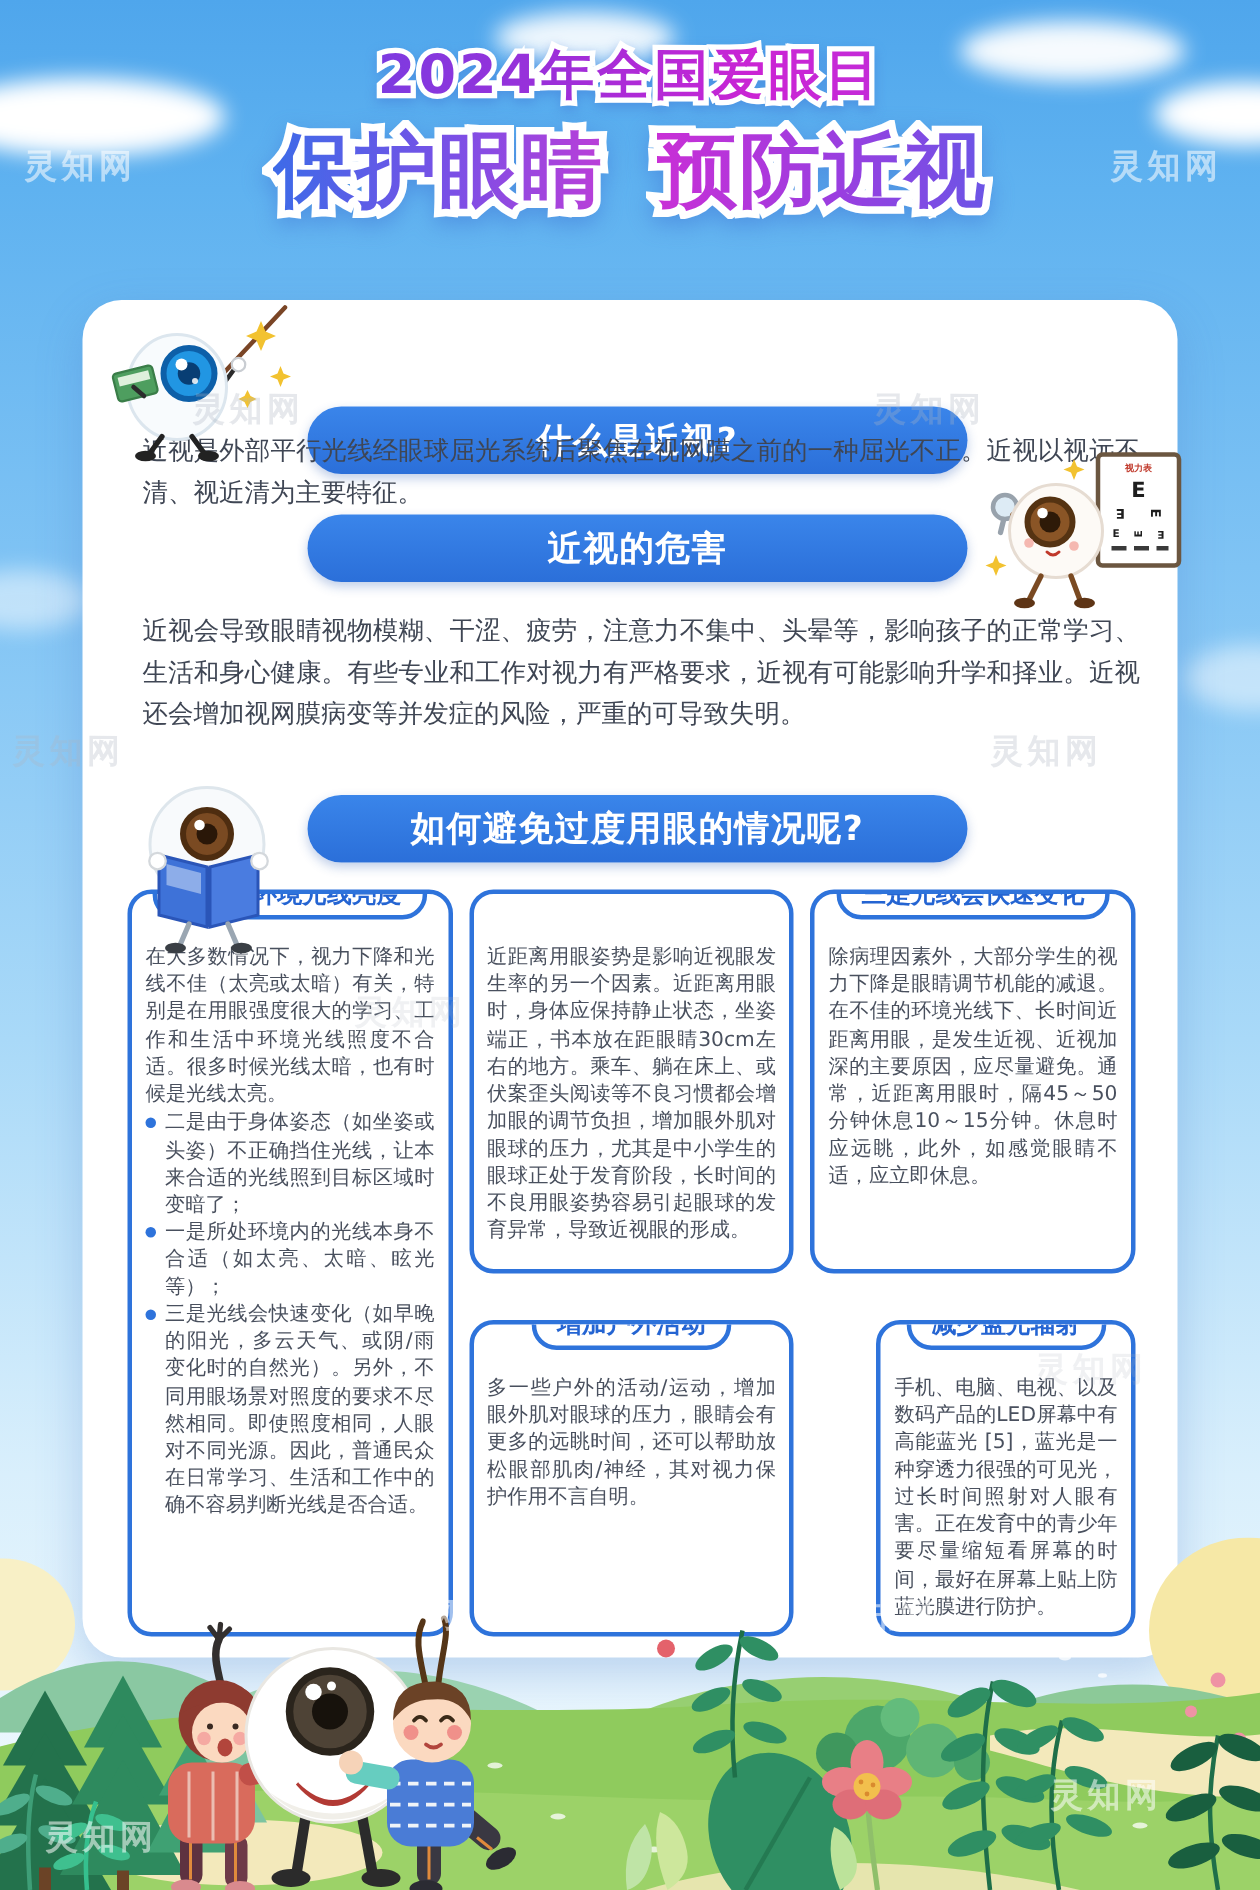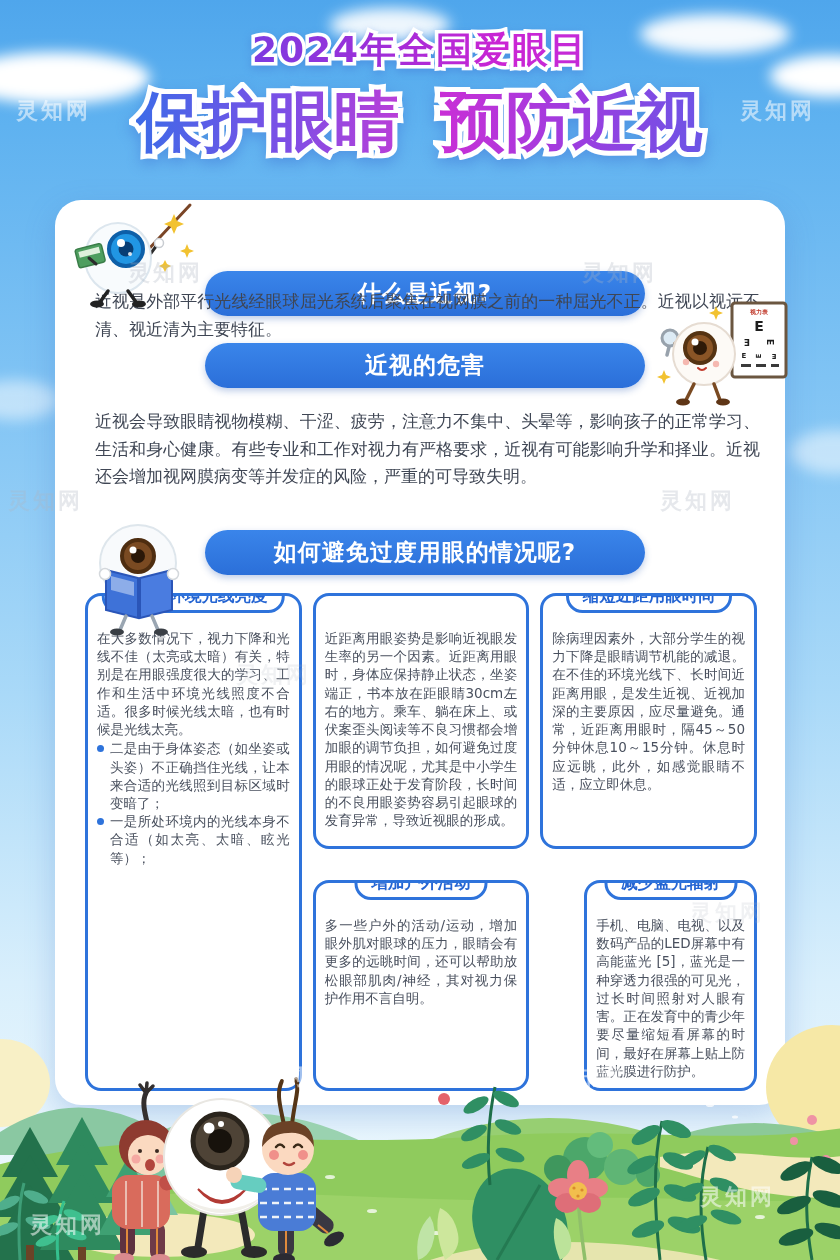--- a/index.html
+++ b/index.html
@@ -10,21 +10,21 @@
     background:#fff;
   }
   
   .sky { position:absolute; inset:0; z-index:0;
     background:linear-gradient(180deg,#4FA6EC 0%,#5FB2F0 10%,#7FC3F4 30%,#A9D9F8 55%,#D9EFFC 78%,#F4FBFE 100%); }
   .cloud { position:absolute; background:#fff; border-radius:50%; filter:blur(7px); }
   
   .kicker { position:absolute; top:26px; left:0; width:100%; text-align:center; z-index:2;
     font-size:36px; font-weight:900; letter-spacing:2px; }
   .main-title { position:absolute; top:78px; left:0; width:100%; text-align:center; z-index:2;
-    font-size:65px; font-weight:900; letter-spacing:1px; white-space:nowrap; }
+    font-size:54px; font-weight:900; letter-spacing:1px; white-space:nowrap; }
   .gword { position:relative; display:inline-block; margin:0 8px; }
   .gword .stroke { position:absolute; left:0; top:0; color:#fff; z-index:0;
     -webkit-text-stroke:10px #fff; filter:drop-shadow(0 5px 7px rgba(60,110,210,.45)); }
   .kicker .gword .stroke { -webkit-text-stroke:7px #fff; filter:drop-shadow(0 3px 4px rgba(60,110,210,.4)); }
   .gword .fill { position:relative; z-index:1; color:transparent;
     -webkit-background-clip:text; background-clip:text; }
   .grad-kicker  { background-image:linear-gradient(90deg,#7D3BE0 0%,#9C2FD9 35%,#CB24D4 75%,#C32BD8 100%); }
   .grad-title-1 { background-image:linear-gradient(90deg,#3D6BE8 0%,#7B4FE6 55%,#BA3ED8 100%); }
   .grad-title-2 { background-image:linear-gradient(90deg,#C92FD6 0%,#9A3EE0 55%,#6B55E6 100%); }
   
@@ -103,34 +103,35 @@
 
   <div class="tips">
 
     <div class="tip-box span-rows">
       <div class="tip-pill">合适的环境光线亮度</div>
       <div class="tip-body">
         <p class="intro">在大多数情况下，视力下降和光线不佳（太亮或太暗）有关，特别是在用眼强度很大的学习、工作和生活中环境光线照度不合适。很多时候光线太暗，也有时候是光线太亮。</p>
         <ul>
           <li>二是由于身体姿态（如坐姿或头姿）不正确挡住光线，让本来合适的光线照到目标区域时变暗了；</li>
           <li>一是所处环境内的光线本身不合适（如太亮、太暗、眩光等）；</li>
+          <li>三是光线会快速变化（如早晚的阳光，多云天气、或阴/雨变化时的自然光）。另外，不同用眼场景对照度的要求不尽然相同。即使照度相同，人眼对不同光源。因此，普通民众在日常学习、生活和工作中的确不容易判断光线是否合适。</li>
         </ul>
       </div>
     </div>
 
     <div class="tip-box" style="grid-column:2;grid-row:1;">
-      <div class="tip-body">近距离用眼姿势是影响近视眼发生率的另一个因素。近距离用眼时，身体应保持静止状态，坐姿端正，书本放在距眼睛30cm左右的地方。乘车、躺在床上、或伏案歪头阅读等不良习惯都会增加眼的调节负担，如何避免过度用眼的情况呢，尤其是中小学生的眼球正处于发育阶段，长时间的不良用眼姿势容易引起眼球的发育异常，导致近视眼的形成。</div>
+      <div class="tip-body">近距离用眼姿势是影响近视眼发生率的另一个因素。近距离用眼时，身体应保持静止状态，坐姿端正，书本放在距眼睛30cm左右的地方。乘车、躺在床上、或伏案歪头阅读等不良习惯都会增加眼的调节负担，增加眼外肌对眼球的压力，尤其是中小学生的眼球正处于发育阶段，长时间的不良用眼姿势容易引起眼球的发育异常，导致近视眼的形成。</div>
     </div>
     <div class="tip-box" style="grid-column:2;grid-row:2;">
       <div class="tip-pill">增加户外活动</div>
       <div class="tip-body">多一些户外的活动/运动，增加眼外肌对眼球的压力，眼睛会有更多的远眺时间，还可以帮助放松眼部肌肉/神经，其对视力保护作用不言自明。</div>
     </div>
 
     <div class="tip-box" style="grid-column:3;grid-row:1;">
-      <div class="tip-pill">缩短近距用眼时间</div>
+      <div class="tip-pill">三是光线会快速变化</div>
       <div class="tip-body">除病理因素外，大部分学生的视力下降是眼睛调节机能的减退。在不佳的环境光线下、长时间近距离用眼，是发生近视、近视加深的主要原因，应尽量避免。通常，近距离用眼时，隔45～50分钟休息10～15分钟。休息时应远眺，此外，如感觉眼睛不适，应立即休息。</div>
     </div>
     <div class="tip-box" style="grid-column:3;grid-row:2;margin-left:44px;">
       <div class="tip-pill">减少蓝光辐射</div>
       <div class="tip-body">手机、电脑、电视、以及数码产品的LED屏幕中有高能蓝光 [5]，蓝光是一种穿透力很强的可见光，过长时间照射对人眼有害。正在发育中的青少年要尽量缩短看屏幕的时间，最好在屏幕上贴上防蓝光膜进行防护。</div>
     </div>
   </div>
 </div>
 
 <svg class="mascot" style="left:66px;top:202px;width:132px;height:106px;" viewBox="0 0 132 106">

